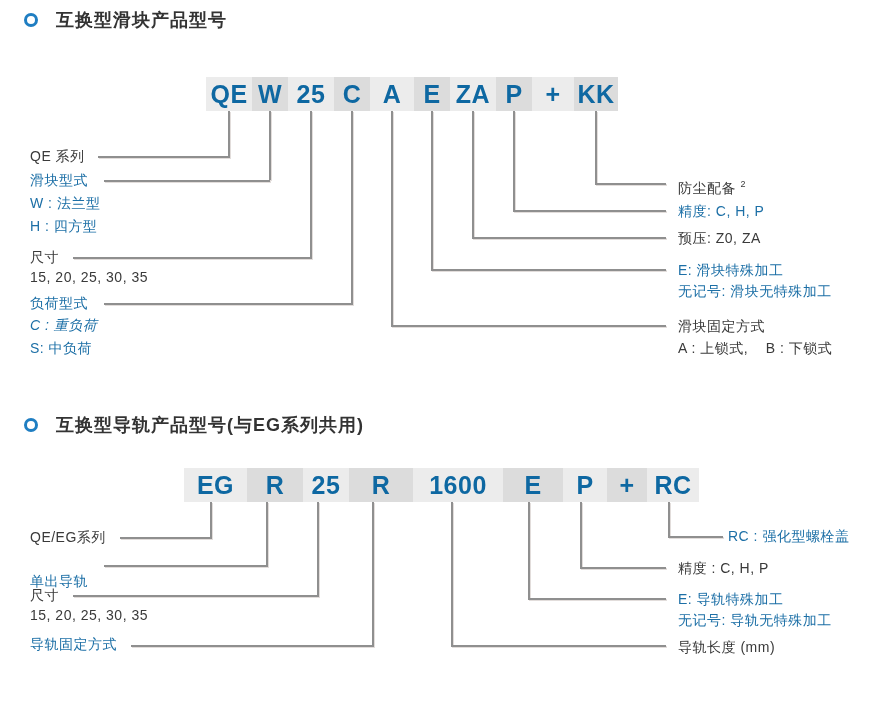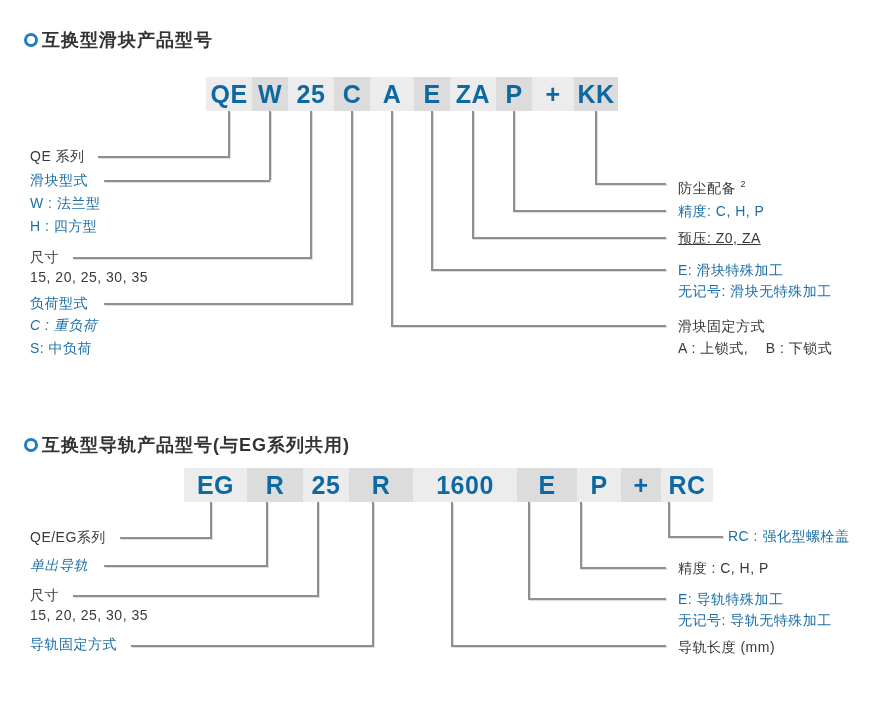--- a/index.html
+++ b/index.html
@@ -4,21 +4,21 @@
 <style>
   html,body{margin:0;padding:0;background:#ffffff;}
   .canvas{
     position:relative;
     width:891px;height:702px;
     background:#ffffff;
     font-family:"Liberation Sans","DejaVu Sans",sans-serif;
     overflow:hidden;
   }
   .section-title{
-    position:absolute;display:flex;align-items:center;gap:4px;margin-top:20px;
+    position:absolute;display:flex;align-items:center;gap:18px;
   }
   .bullet{
     width:8px;height:8px;border:3px solid #1f7ec2;border-radius:50%;
     background:#ffffff;flex:0 0 auto;margin-left:8px;
   }
   .section-title h2{
     margin:0;font-size:18px;font-weight:700;color:#333333;letter-spacing:1px;
   }
   .code-row{position:absolute;display:flex;height:34px;}
   .seg{
@@ -84,37 +84,37 @@
   <div class="label blue" style="left:30px;top:195px;">W : 法兰型</div>
   <div class="label blue" style="left:30px;top:218px;">H : 四方型</div>
   <div class="label" style="left:30px;top:249px;">尺寸</div>
   <div class="label" style="left:30px;top:269px;">15, 20, 25, 30, 35</div>
   <div class="label blue" style="left:30px;top:295px;">负荷型式</div>
   <div class="label blue" style="left:30px;top:317px;font-style:italic;">C : 重负荷</div>
   <div class="label blue" style="left:30px;top:340px;">S: 中负荷</div>
 
   <div class="label" style="left:678px;top:176px;"><span>防尘配备 </span><sup>2</sup></div>
   <div class="label blue" style="left:678px;top:203px;">精度: C, H, P</div>
-  <div class="label" style="left:678px;top:230px;text-decoration:underline;">预压: Z0, ZA</div>
+  <div class="label" style="left:678px;top:230px;">预压: Z0, ZA</div>
   <div class="label blue" style="left:678px;top:262px;">E: 滑块特殊加工</div>
   <div class="label blue" style="left:678px;top:283px;">无记号: 滑块无特殊加工</div>
   <div class="label" style="left:678px;top:318px;">滑块固定方式</div>
   <div class="label" style="left:678px;top:340px;">A : 上锁式,    B : 下锁式</div>
 
   <div class="section-title" style="left:16px;top:413px;">
     <span class="bullet"></span>
     <h2>互换型导轨产品型号(与EG系列共用)</h2>
   </div>
 
   <div class="code-row" style="left:184px;top:468px;">
     <span class="seg sa" style="width:63px">EG</span>
     <span class="seg sb" style="width:56px">R</span>
     <span class="seg sa" style="width:46px">25</span>
     <span class="seg sb" style="width:64px">R</span>
-    <span class="seg sa" style="width:104px">1600</span>
+    <span class="seg sa" style="width:90px">1600</span>
     <span class="seg sb" style="width:60px">E</span>
     <span class="seg sa" style="width:44px">P</span>
     <span class="seg sb" style="width:40px">+</span>
     <span class="seg sa" style="width:52px">RC</span>
   </div>
 
   <div class="vl" style="left:210px;top:502px;height:35px;"></div>
   <div class="hl" style="left:120px;top:537px;width:92px;"></div>
   <div class="vl" style="left:266px;top:502px;height:63px;"></div>
   <div class="hl" style="left:104px;top:565px;width:164px;"></div>
@@ -125,21 +125,21 @@
   <div class="vl" style="left:451px;top:502px;height:143px;"></div>
   <div class="hl" style="left:451px;top:645px;width:215px;"></div>
   <div class="vl" style="left:528px;top:502px;height:96px;"></div>
   <div class="hl" style="left:528px;top:598px;width:138px;"></div>
   <div class="vl" style="left:580px;top:502px;height:65px;"></div>
   <div class="hl" style="left:580px;top:567px;width:86px;"></div>
   <div class="vl" style="left:668px;top:502px;height:34px;"></div>
   <div class="hl" style="left:668px;top:536px;width:55px;"></div>
 
   <div class="label" style="left:30px;top:529px;">QE/EG系列</div>
-  <div class="label blue" style="left:30px;top:557px;font-style:italic;">单出导轨</div>
+  <div class="label blue" style="left:30px;top:573px;">单出导轨</div>
   <div class="label" style="left:30px;top:587px;">尺寸</div>
   <div class="label" style="left:30px;top:607px;">15, 20, 25, 30, 35</div>
   <div class="label blue" style="left:30px;top:636px;">导轨固定方式</div>
 
   <div class="label blue" style="left:728px;top:528px;">RC : 强化型螺栓盖</div>
   <div class="label" style="left:678px;top:560px;">精度 : C, H, P</div>
   <div class="label blue" style="left:678px;top:591px;">E: 导轨特殊加工</div>
   <div class="label blue" style="left:678px;top:612px;">无记号: 导轨无特殊加工</div>
   <div class="label" style="left:678px;top:639px;">导轨长度 (mm)</div>
 

